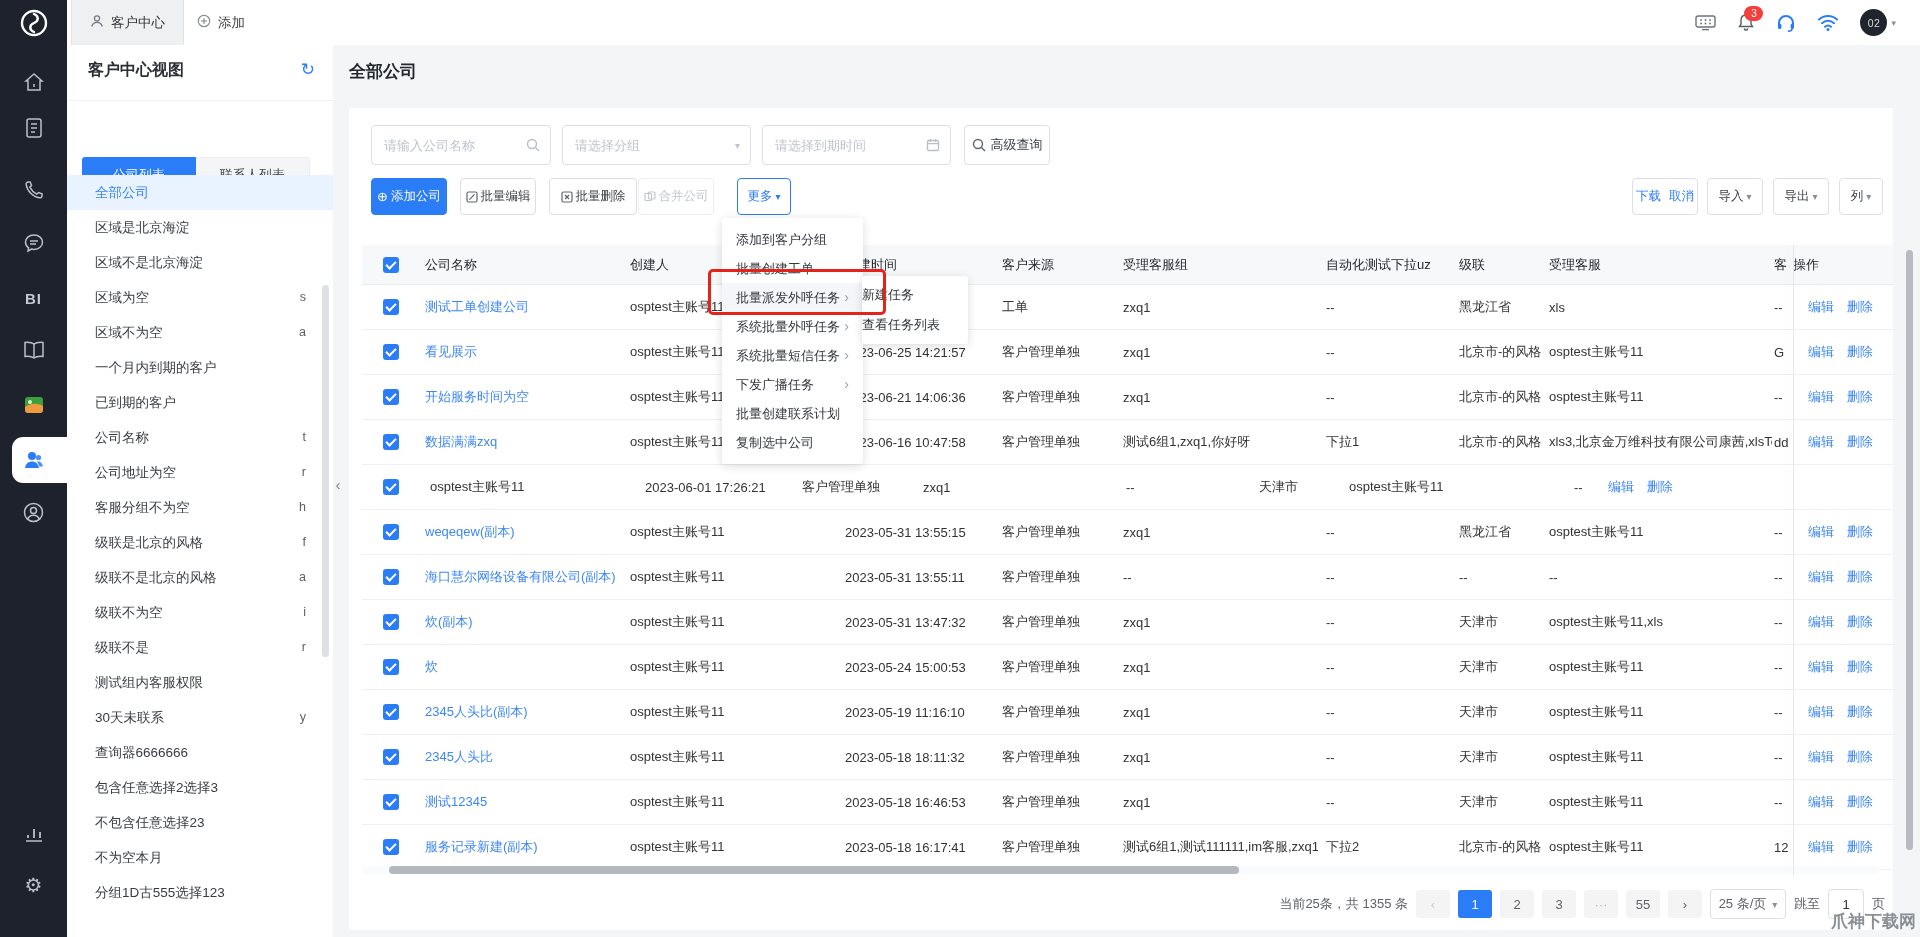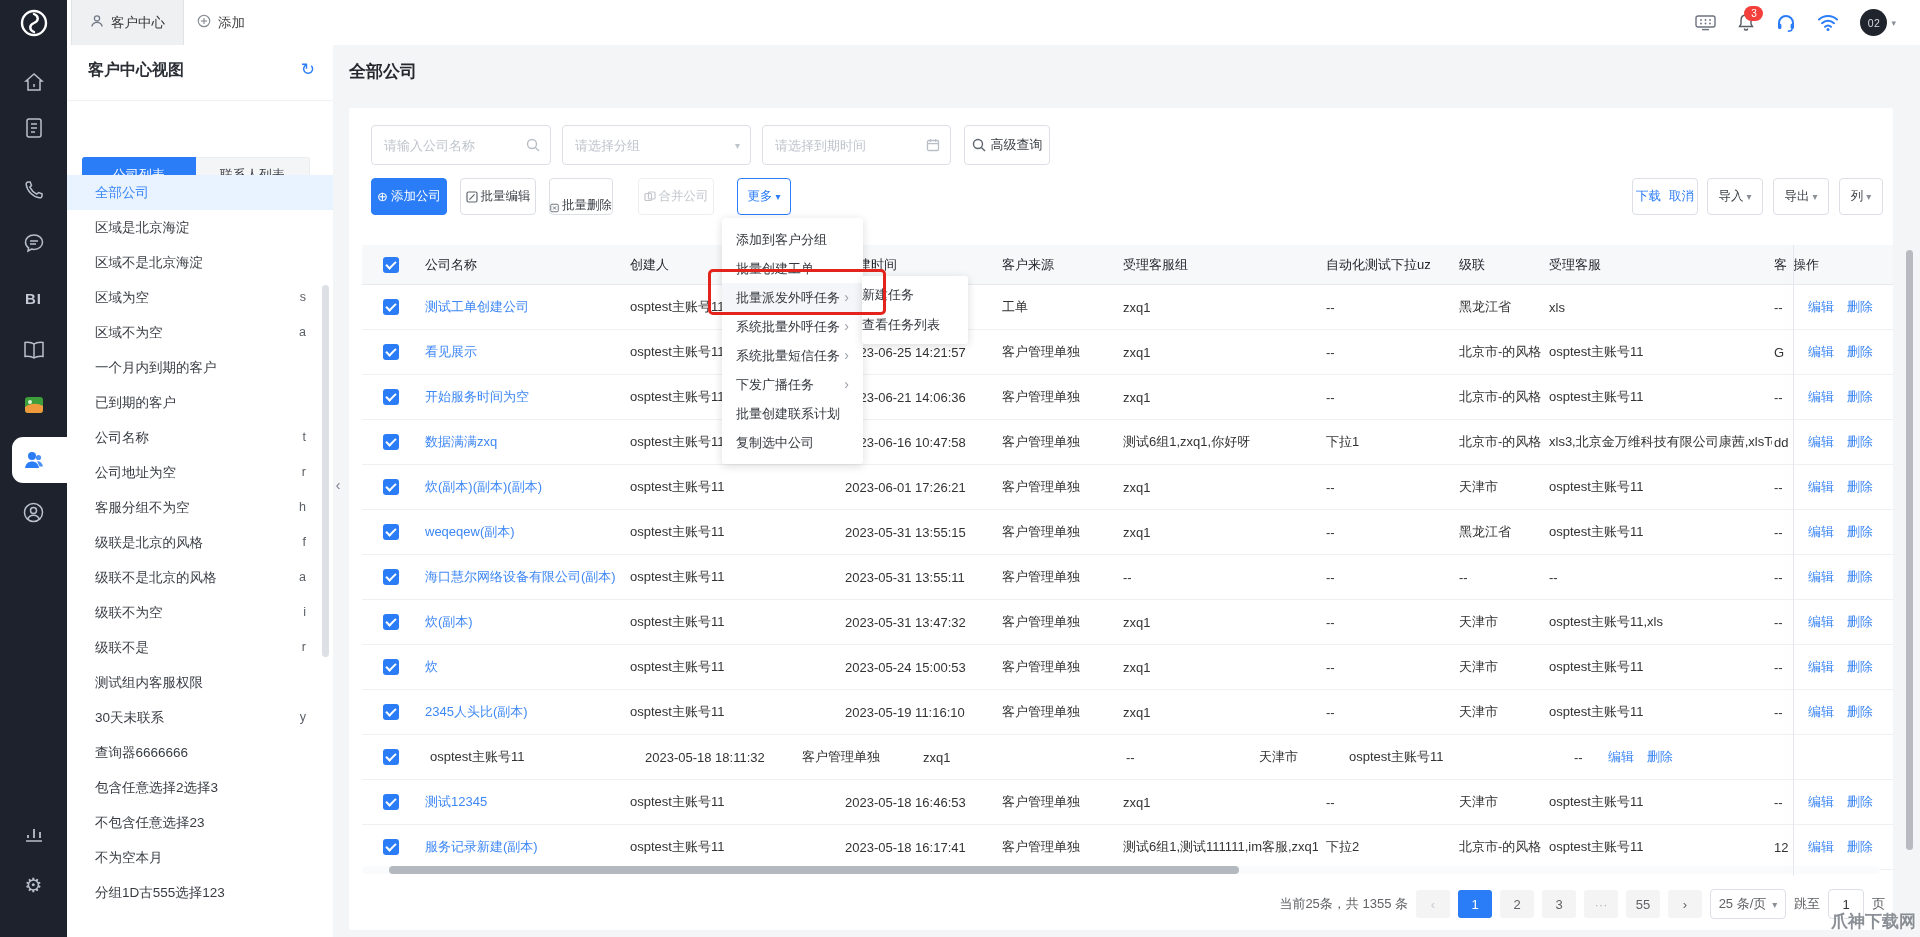--- a/index.html
+++ b/index.html
@@ -310,21 +310,21 @@
         <span style="font-size:13px;line-height:1;">⊕</span>
         <span>添加公司</span>
       </div>
       <div class="tbtn" style="left:111px;width:76px;">
         <svg width="12" height="12" viewBox="0 0 12 12">
             <rect x="1" y="1" width="10" height="10" rx="1.5" fill="none" stroke="#5f6670" stroke-width="1.2"></rect>
             <line x1="3.4" y1="8.6" x2="8.6" y2="3.4" stroke="#5f6670" stroke-width="1.2"></line>
           </svg>
         <span>批量编辑</span>
       </div>
-      <div class="tbtn" style="left:200px;width:64px;align-items:flex-end;">
+      <div class="tbtn" style="left:200px;width:88px;">
         <svg width="12" height="12" viewBox="0 0 12 12">
             <rect x="1" y="1" width="10" height="10" rx="1.5" fill="none" stroke="#5f6670" stroke-width="1.2"></rect>
             <line x1="4" y1="4" x2="8" y2="8" stroke="#5f6670" stroke-width="1.2"></line>
             <line x1="8" y1="4" x2="4" y2="8" stroke="#5f6670" stroke-width="1.2"></line>
           </svg>
         <span>批量删除</span>
       </div>
       <div class="tbtn disabled" style="left:289px;width:76px;">
         <svg width="12" height="12" viewBox="0 0 12 12">
             <rect x="1" y="2.5" width="6.5" height="7" rx="1" fill="none" stroke="#c3c7cd" stroke-width="1.2"></rect>
@@ -439,21 +439,20 @@
             <div class="cell" style="width: 21px; padding-left: 2px;">dd</div>
             <div class="cell opcell" style="width: 100px; padding-left: 15px;">
               <span class="oplink">编辑</span>
               <span class="oplink">删除</span>
             </div>
           </div>
           <div class="trow" style="top: 357px;">
             <div class="cell" style="width: 58px; justify-content: center;">
               <span class="cbox"></span>
             </div>
-            <div class="cell link" style="width: 200px; padding-left: 5px;">炊(副本)(副本)(副本)</div>
             <div class="cell" style="width: 207px; padding-left: 10px;">osptest主账号11</div>
             <div class="cell" style="width: 155px; padding-left: 18px;">2023-06-01 17:26:21</div>
             <div class="cell" style="width: 128px; padding-left: 20px;">客户管理单独</div>
             <div class="cell" style="width: 208px; padding-left: 13px;">zxq1</div>
             <div class="cell" style="width: 133px; padding-left: 8px;">--</div>
             <div class="cell" style="width: 90px; padding-left: 8px;">天津市</div>
             <div class="cell" style="width: 231px; padding-left: 8px;">osptest主账号11</div>
             <div class="cell" style="width: 21px; padding-left: 2px;">--</div>
             <div class="cell opcell" style="width: 100px; padding-left: 15px;">
               <span class="oplink">编辑</span>
@@ -547,20 +546,21 @@
             <div class="cell" style="width: 21px; padding-left: 2px;">--</div>
             <div class="cell opcell" style="width: 100px; padding-left: 15px;">
               <span class="oplink">编辑</span>
               <span class="oplink">删除</span>
             </div>
           </div>
           <div class="trow" style="top: 627px;">
             <div class="cell" style="width: 58px; justify-content: center;">
               <span class="cbox"></span>
             </div>
+            <div class="cell link" style="width: 200px; padding-left: 5px;">2345人头比</div>
             <div class="cell" style="width: 207px; padding-left: 10px;">osptest主账号11</div>
             <div class="cell" style="width: 155px; padding-left: 18px;">2023-05-18 18:11:32</div>
             <div class="cell" style="width: 128px; padding-left: 20px;">客户管理单独</div>
             <div class="cell" style="width: 208px; padding-left: 13px;">zxq1</div>
             <div class="cell" style="width: 133px; padding-left: 8px;">--</div>
             <div class="cell" style="width: 90px; padding-left: 8px;">天津市</div>
             <div class="cell" style="width: 231px; padding-left: 8px;">osptest主账号11</div>
             <div class="cell" style="width: 21px; padding-left: 2px;">--</div>
             <div class="cell opcell" style="width: 100px; padding-left: 15px;">
               <span class="oplink">编辑</span>

